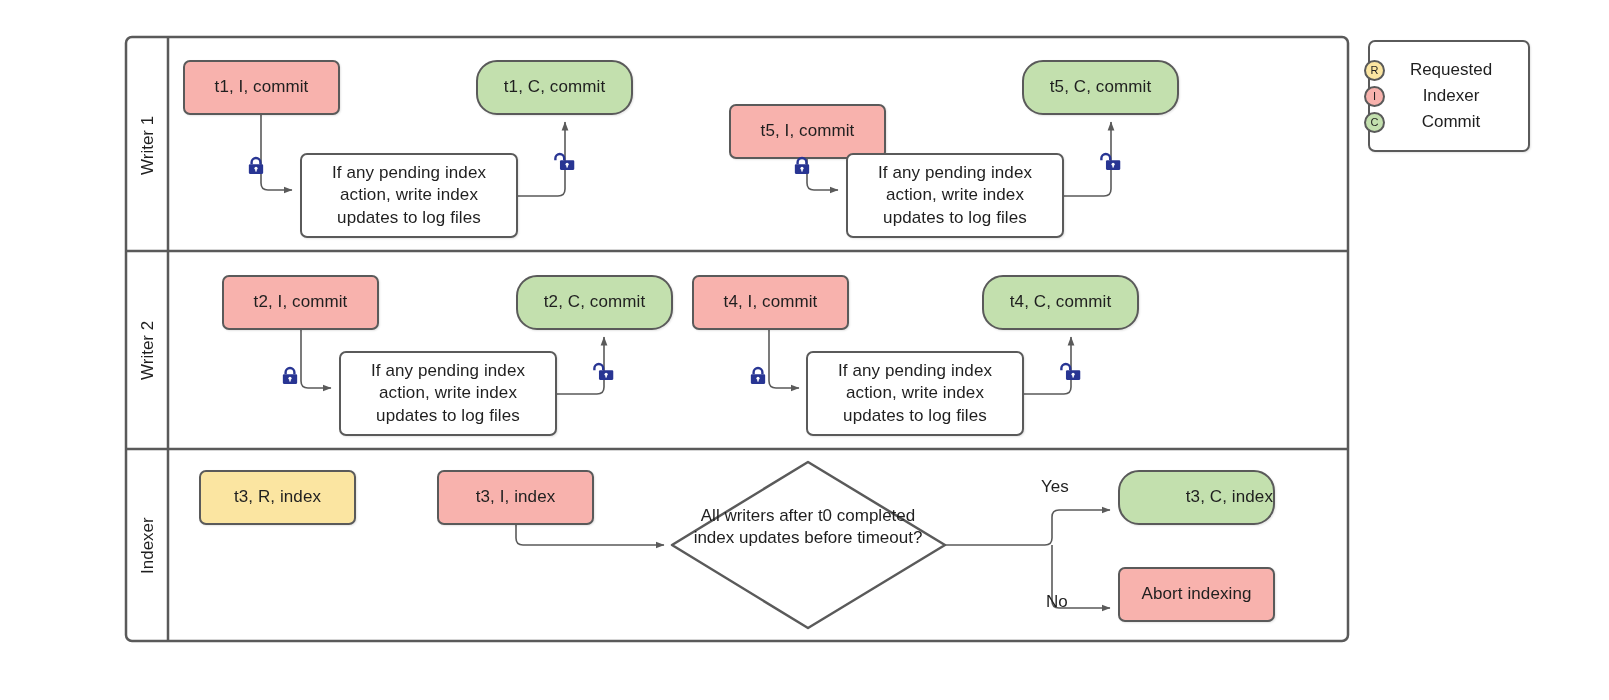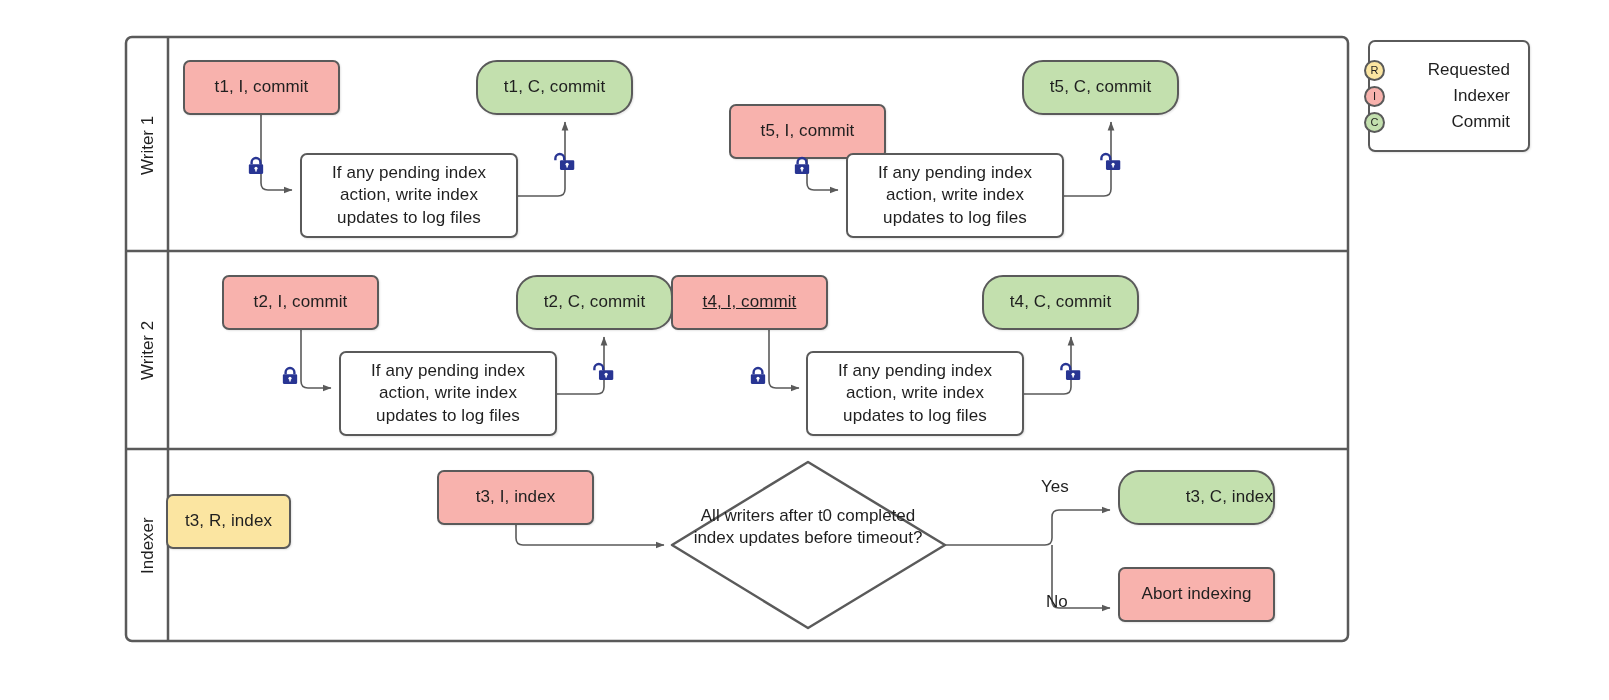--- a/index.html
+++ b/index.html
@@ -94,21 +94,21 @@
   }
   .legend-badge.yellow { background: #fbe5a1; }
   .legend-badge.pink   { background: #f8b2ad; }
   .legend-badge.green  { background: #c3e0ae; }
   .legend-text {
     font-size: 17px;
     color: #1f1f1f;
     margin-left: 7px;
     white-space: nowrap;
     width: 118px;
-    text-align: right;
+    text-align: center;
     font-family: "Liberation Sans", sans-serif;
   }
   .lock {
     position: absolute;
     width: 22px;
     height: 22px;
   }
 </style>
 </head>
 <body>
@@ -190,34 +190,34 @@
   <div class="node plain" style="left:846px; top:153px; width:218px; height:85px; padding:0 11px;">
     <span>If any pending index action, write index updates to log files</span>
   </div>
 
   <div class="node pink" style="left:222px; top:275px; width:157px; height:55px;">
     <span>t2, I, commit</span>
   </div>
   <div class="node green" style="left:516px; top:275px; width:157px; height:55px;">
     <span>t2, C, commit</span>
   </div>
-  <div class="node pink" style="left:671px; top:275px; width:157px; height:55px;text-decoration:underline;">
+  <div class="node pink" style="left:692px; top:275px; width:157px; height:55px;">
     <span>t4, I, commit</span>
   </div>
   <div class="node green" style="left:982px; top:275px; width:157px; height:55px;">
     <span>t4, C, commit</span>
   </div>
   <div class="node plain" style="left:339px; top:351px; width:218px; height:85px; padding:0 11px;">
     <span>If any pending index action, write index updates to log files</span>
   </div>
   <div class="node plain" style="left:806px; top:351px; width:218px; height:85px; padding:0 11px;">
     <span>If any pending index action, write index updates to log files</span>
   </div>
 
-  <div class="node yellow" style="left:166px; top:470px; width:125px; height:55px;margin-top:24px;">
+  <div class="node yellow" style="left:199px; top:470px; width:157px; height:55px;">
     <span>t3, R, index</span>
   </div>
   <div class="node pink" style="left:437px; top:470px; width:157px; height:55px;">
     <span>t3, I, index</span>
   </div>
   <div class="node green" style="left:1118px; top:470px; width:157px; height:55px;justify-content:flex-end;">
     <span>t3, C, index</span>
   </div>
   <div class="node pink" style="left:1118px; top:567px; width:157px; height:55px;">
     <span>Abort indexing</span>

